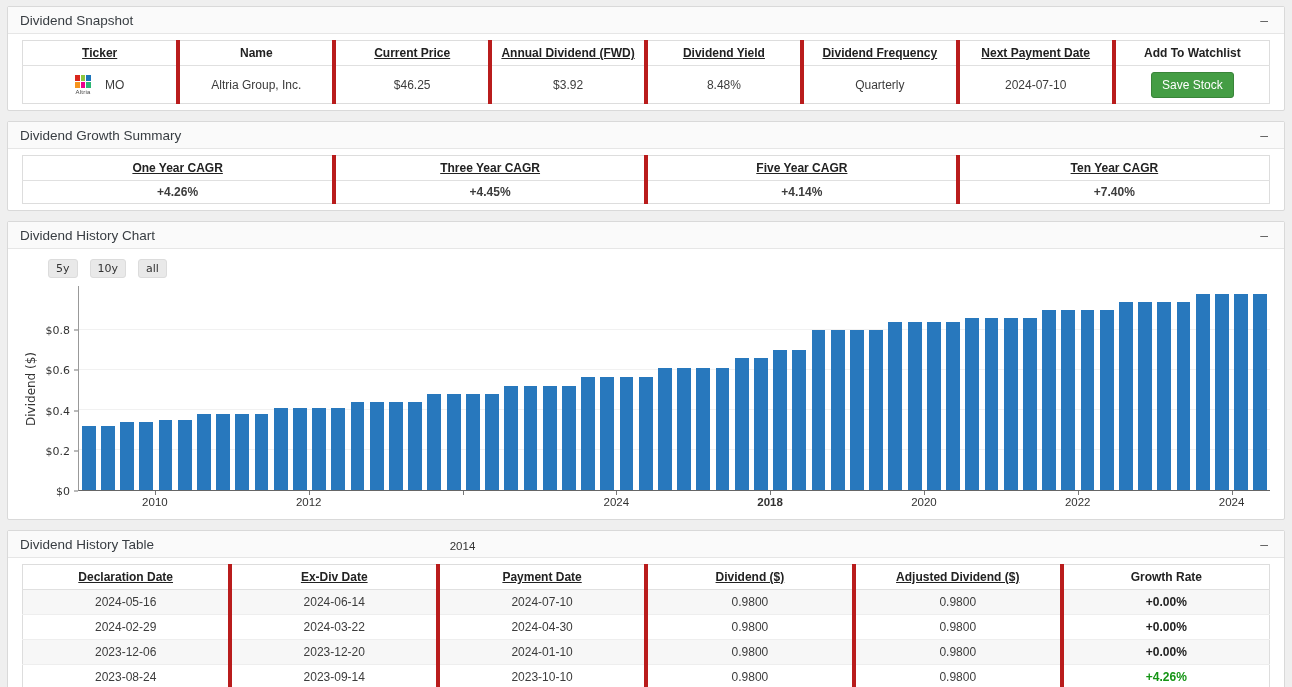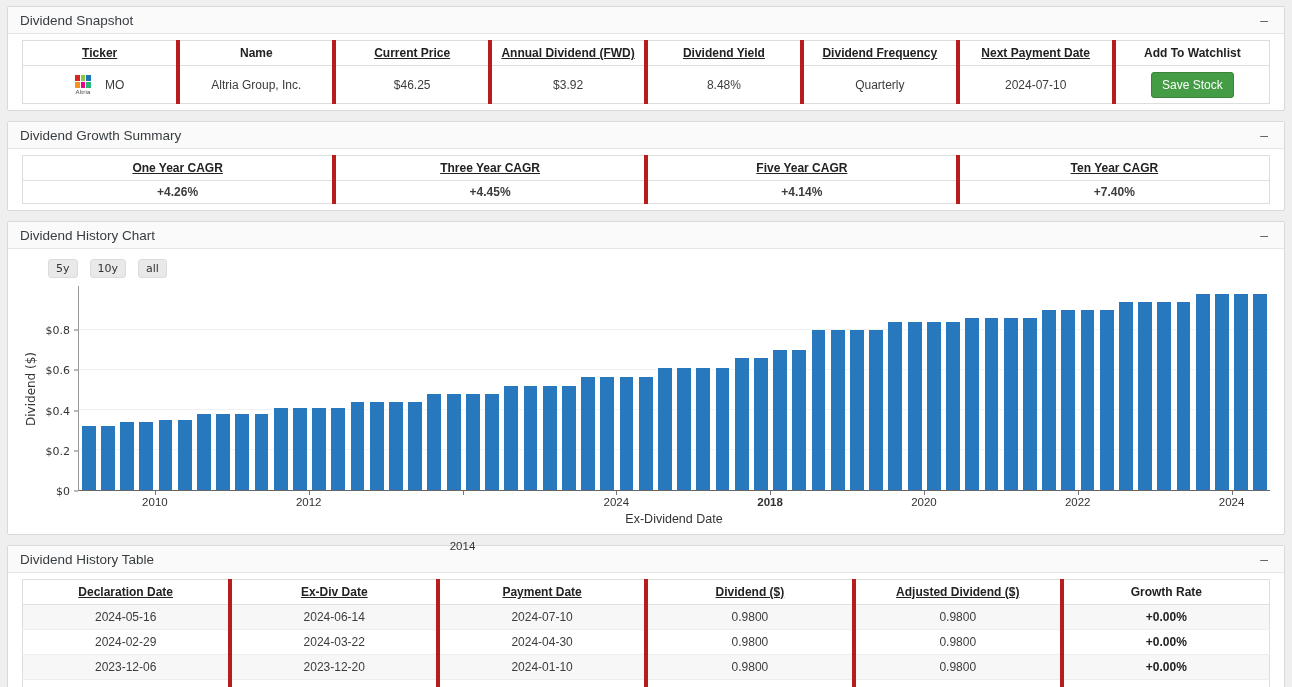--- a/index.html
+++ b/index.html
@@ -247,21 +247,20 @@
           <div class="x-tick-label" style="left: 45.1613%;">2024</div>
           <div class="x-tick-mark" style="left: 58.0645%;"></div>
           <div class="x-tick-label" style="left: 58.0645%; font-weight: bold;">2018</div>
           <div class="x-tick-mark" style="left: 70.9677%;"></div>
           <div class="x-tick-label" style="left: 70.9677%;">2020</div>
           <div class="x-tick-mark" style="left: 83.871%;"></div>
           <div class="x-tick-label" style="left: 83.871%;">2022</div>
           <div class="x-tick-mark" style="left: 96.7742%;"></div>
           <div class="x-tick-label" style="left: 96.7742%; text-align: center;">2024</div>
         </div>
-      <div class="x-axis-title">Ex-Dividend Date</div>
     </div>
   </section>
 
   <section class="panel">
     <div class="panel-header">
       <span class="panel-title">Dividend History Table</span>
       <span class="collapse-btn">–</span>
     </div>
     <div class="panel-body">
       <table class="data-table history-table">

